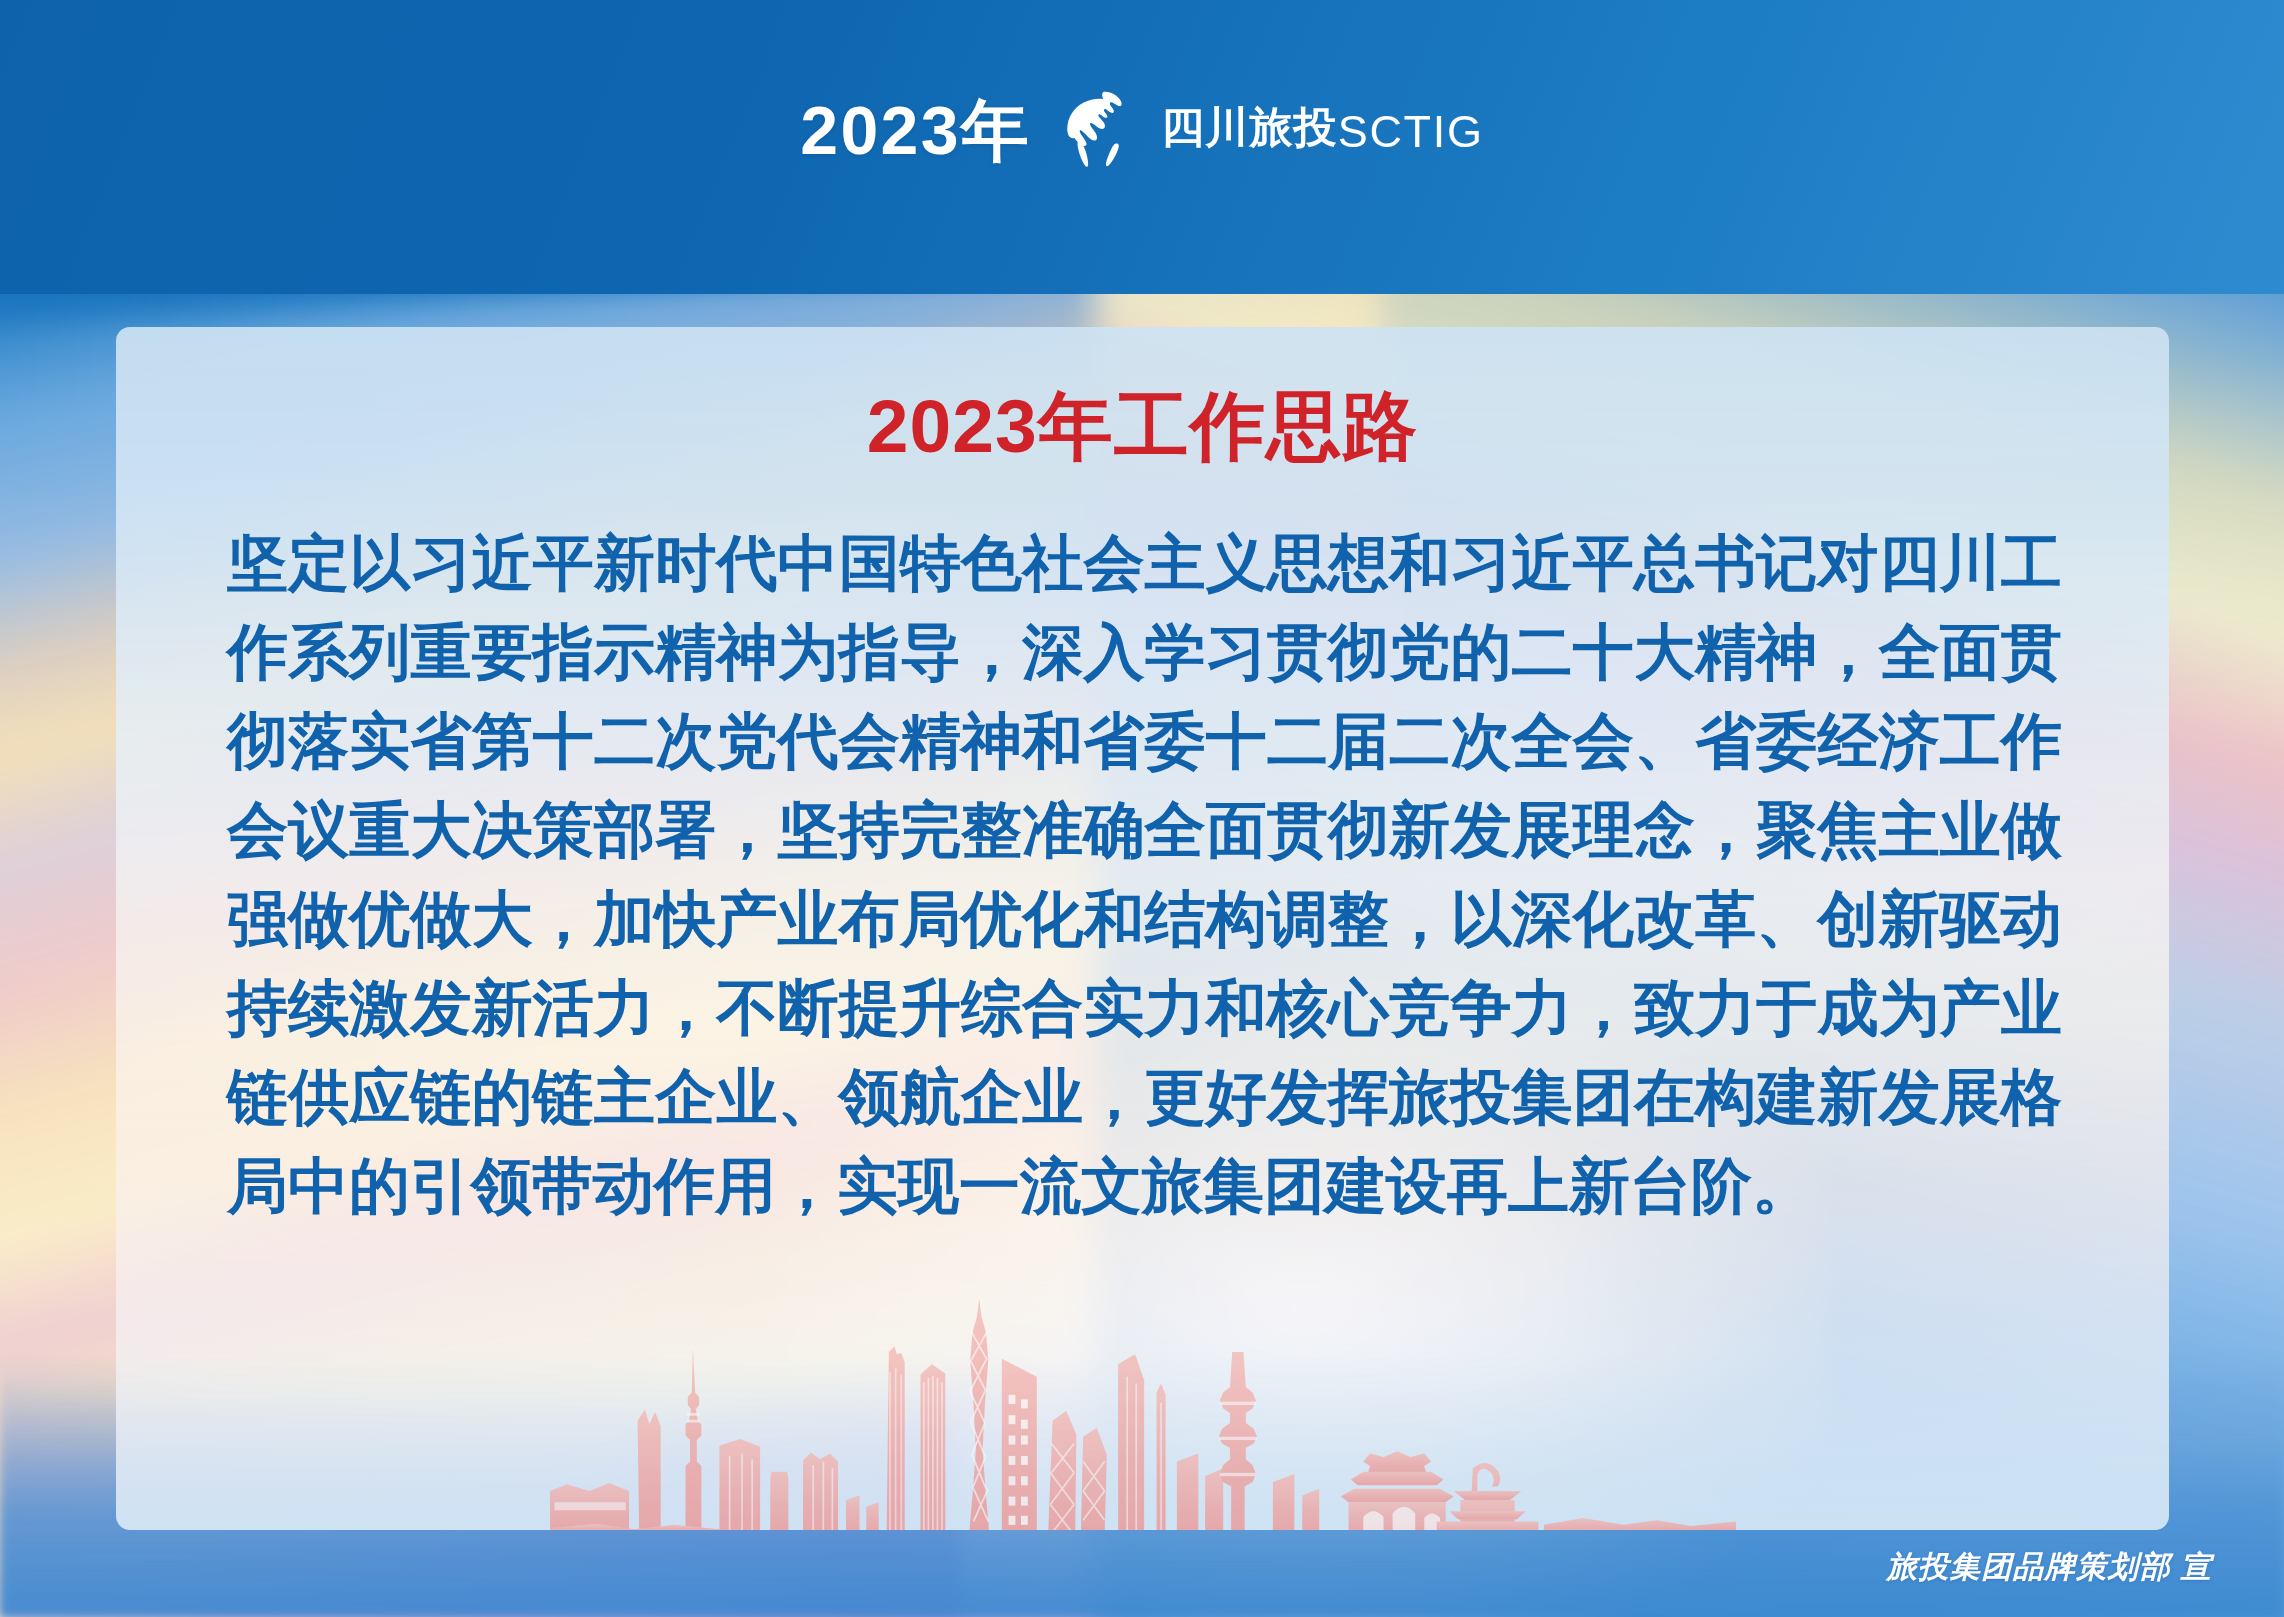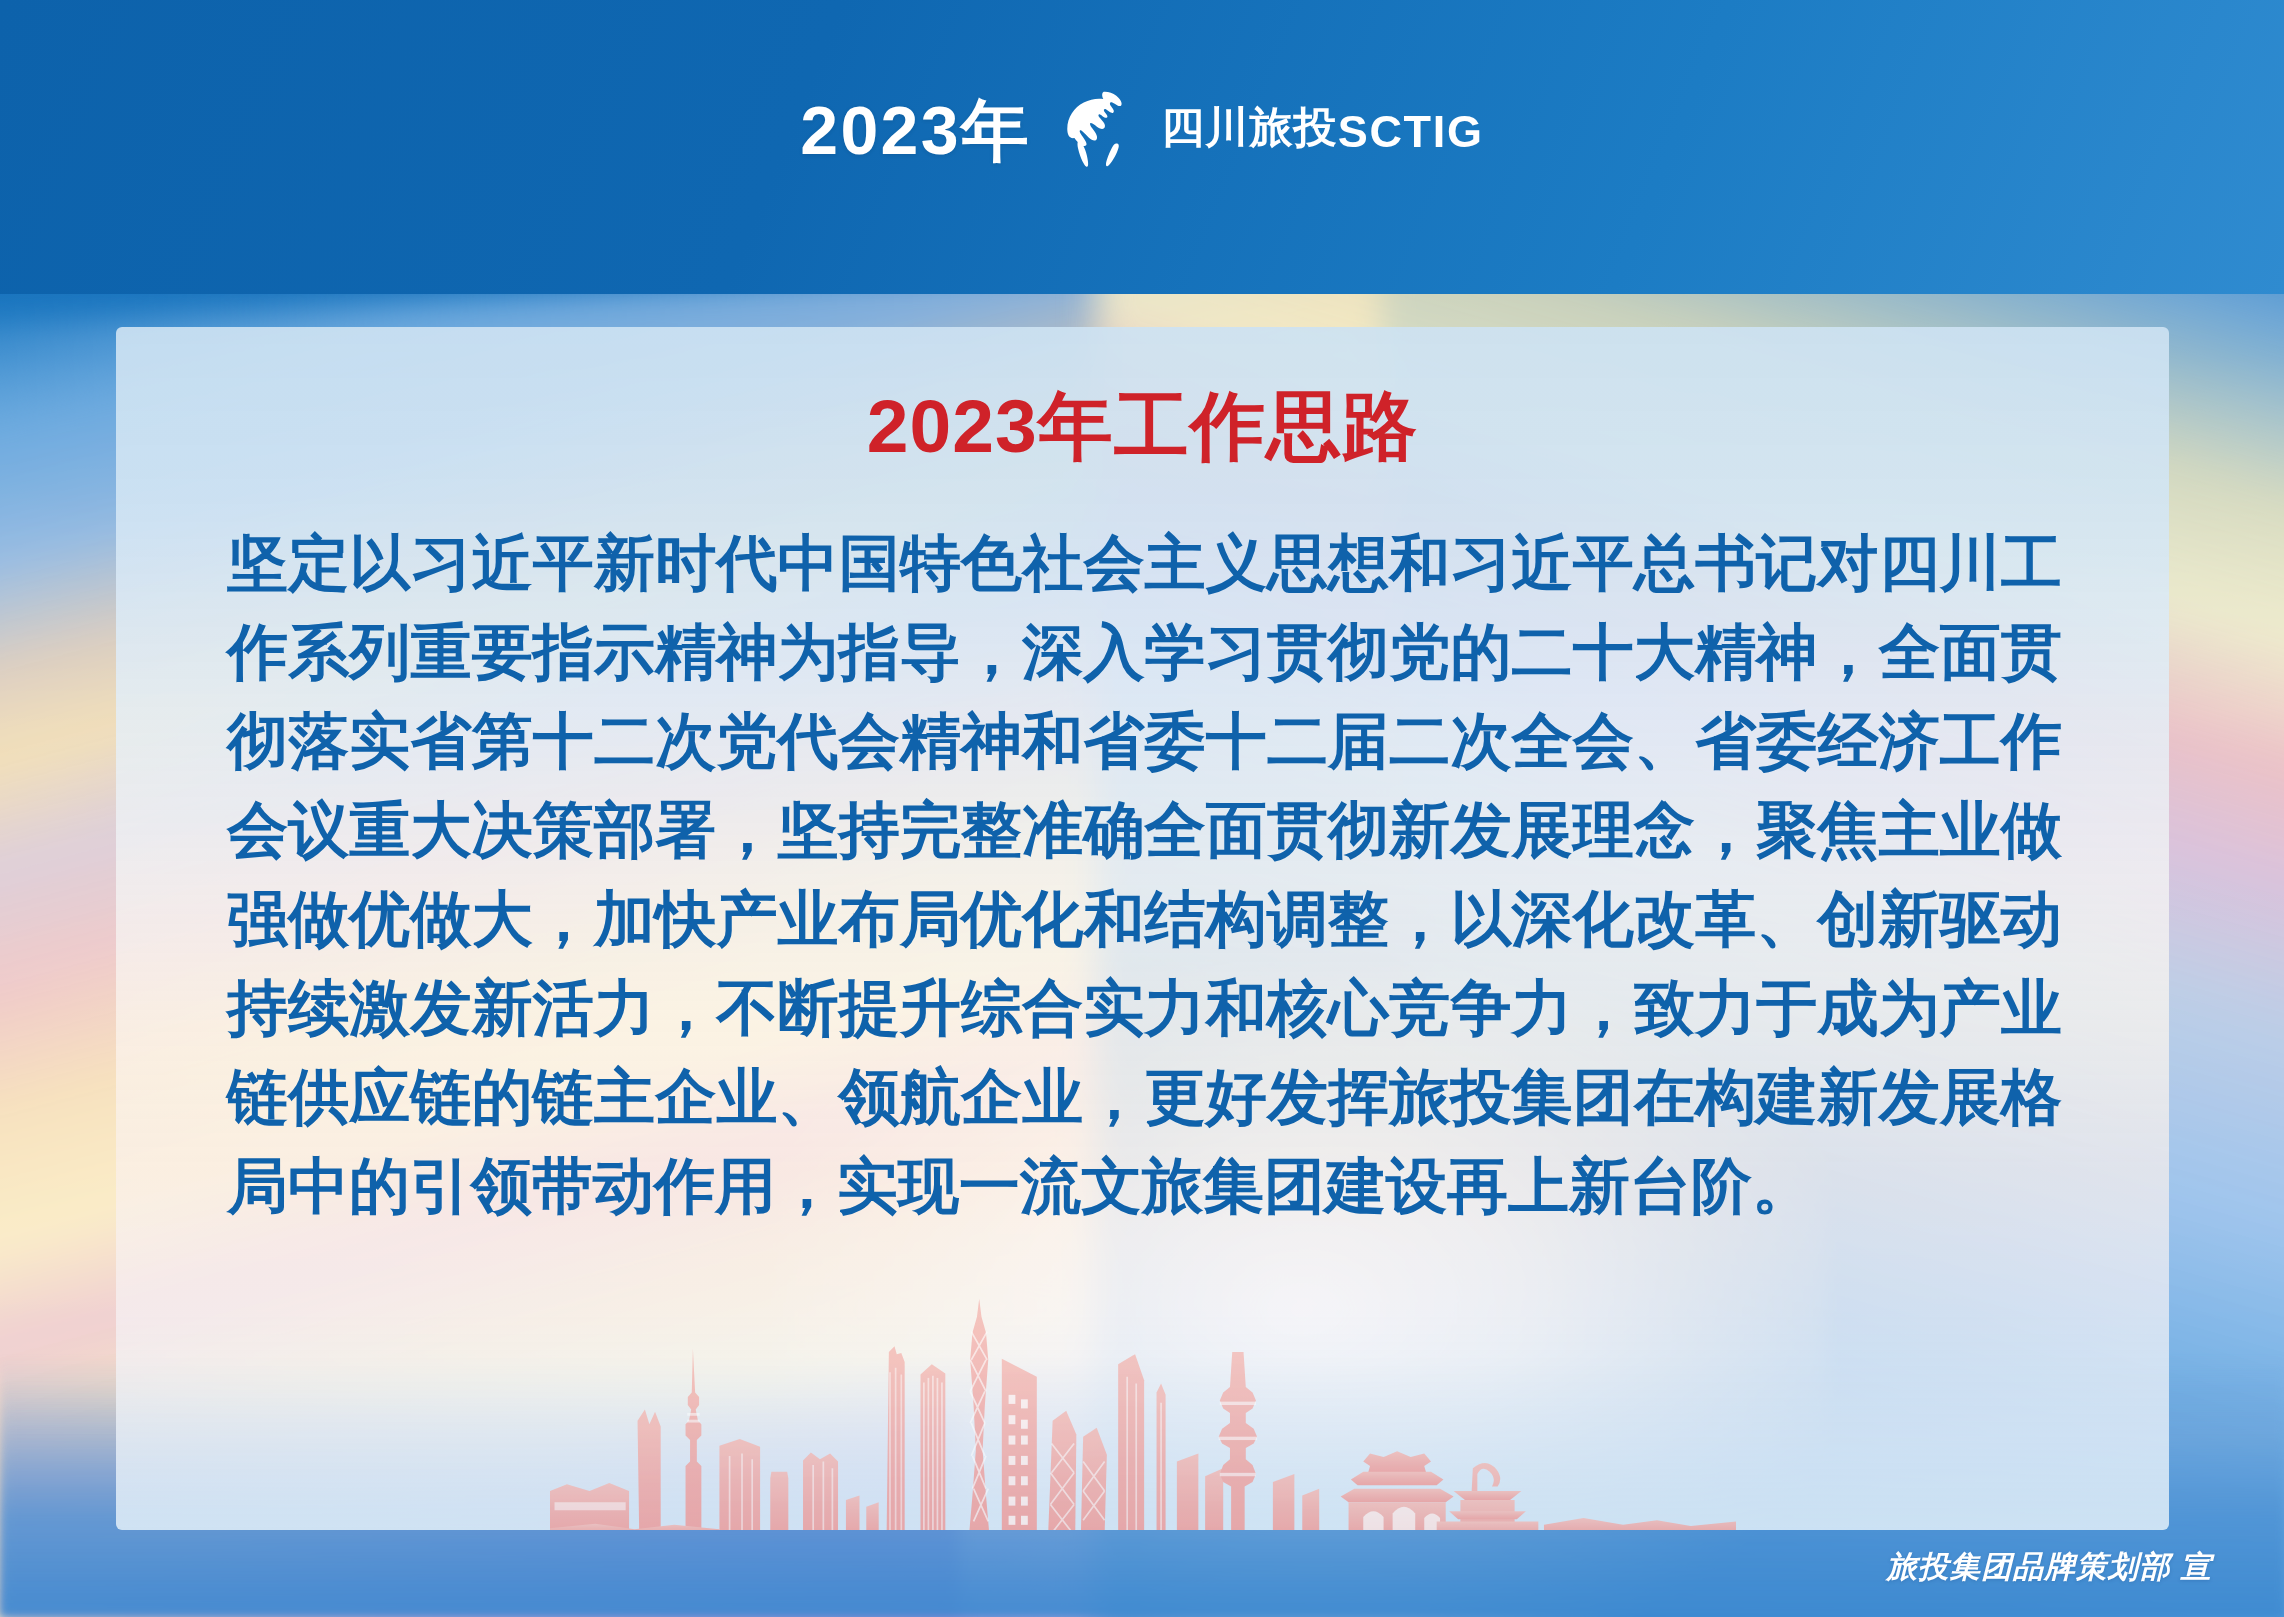--- a/index.html
+++ b/index.html
@@ -160,34 +160,34 @@
   .logo-cn {
     color: #fff;
     font-size: 43px;
     font-weight: bold;
     letter-spacing: 1.1px;
     white-space: nowrap;
   }
   .logo-en {
     color: #fff;
     font-size: 45px;
-    font-weight: bold;
+    font-weight: normal;
     letter-spacing: 1.7px;
     margin-top: 3.4px;
     white-space: nowrap;
   }
 
   
   .card {
     position: absolute;
     left: 116px;
     top: 327px;
     width: 2053px;
     height: 1203px;
-    border-radius: 6px;
+    border-radius: 14px;
     background: linear-gradient(180deg,
       rgba(205,226,242,0.92) 0%,
       rgba(210,229,244,0.90) 14%,
       rgba(225,237,247,0.86) 30%,
       rgba(243,243,243,0.80) 46%,
       rgba(251,245,238,0.74) 58%,
       rgba(250,240,236,0.70) 70%,
       rgba(246,243,246,0.70) 82%,
       rgba(238,244,250,0.76) 92%,
       rgba(232,243,250,0.82) 100%);

